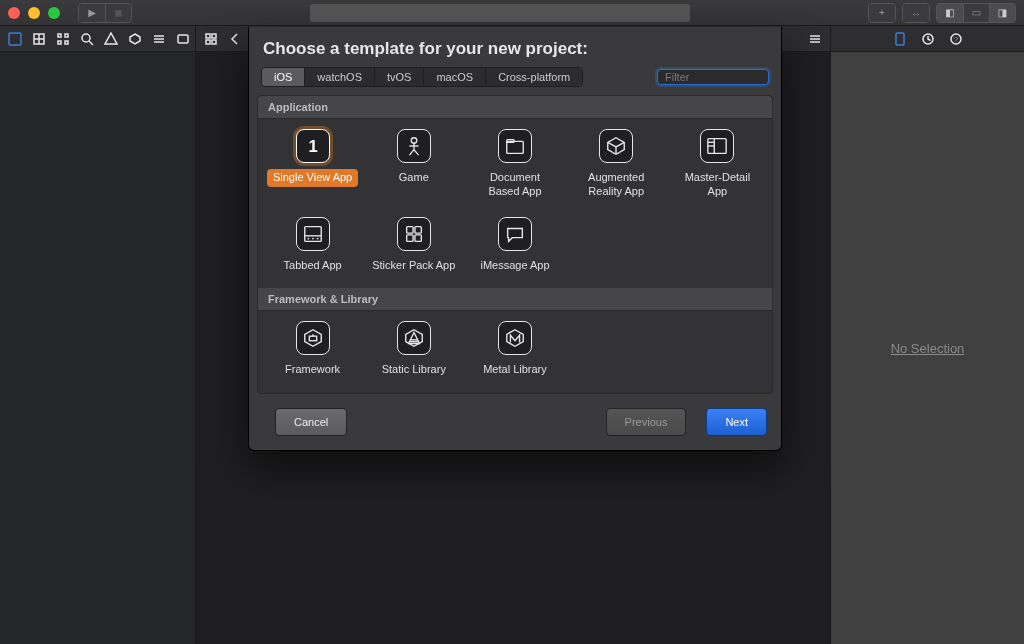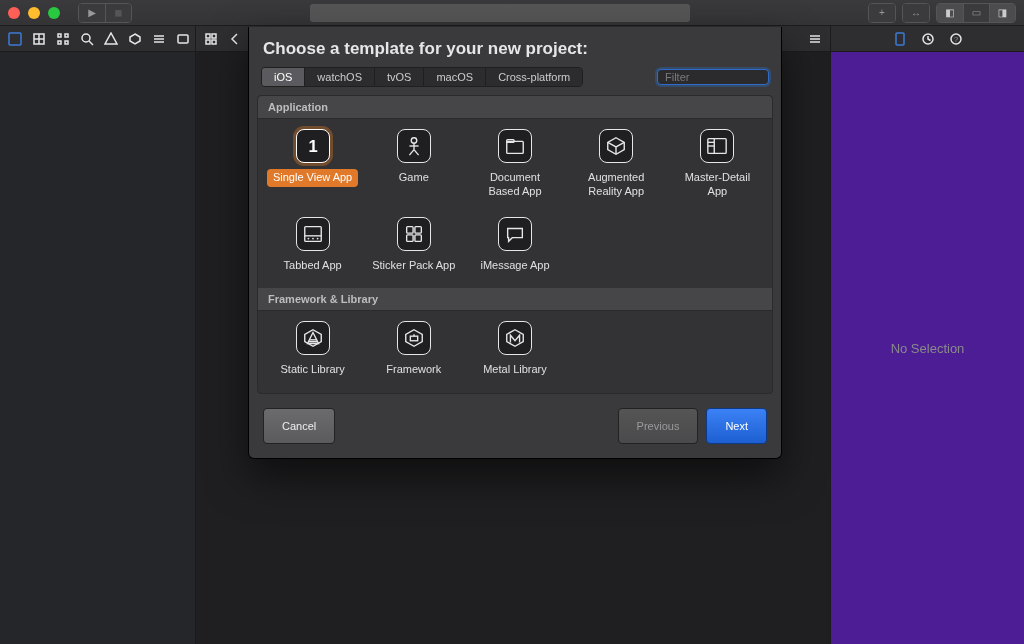--- a/index.html
+++ b/index.html
@@ -27,21 +27,21 @@
   .toolrow .left { display:flex; gap:10px; padding:0 8px; align-items:center; height:100%; width:196px; border-right:1px solid #1b1b1c; color:#9a9a9c; }
   .ic { width:14px; height:14px; display:flex; align-items:center; justify-content:center; }
   .ic svg { width:14px; height:14px; }
   .toolrow .mid { flex:1; display:flex; align-items:center; padding:0 8px; gap:10px; color:#9a9a9c; }
   .toolrow .right { width:194px; display:flex; justify-content:center; gap:14px; border-left:1px solid #1b1b1c; color:#9a9a9c; align-items:center; height:100%; }
 
   
   .main { position:absolute; top:52px; bottom:0; left:0; right:0; display:flex; }
   .pane-left { width:196px; background:#25262a; border-right:1px solid #1b1b1c; }
   .pane-mid  { flex:1; background:#1f1f21; }
-  .pane-right{ width:194px; background:#4c1d95; border-left:1px solid #1b1b1c; display:flex; align-items:center; justify-content:center; color:#8a8a8d; font-size:13px; }
+  .pane-right{ width:194px; background:#404040; border-left:1px solid #1b1b1c; display:flex; align-items:center; justify-content:center; color:#8a8a8d; font-size:13px;text-decoration:underline; }
 
   
   .sheet {
     position:absolute; left:248px; top:27px; width:534px;
     background:#3a3a3c; border:1px solid #000; border-top:none;
     border-radius:0 0 6px 6px; box-shadow:0 18px 40px rgba(0,0,0,.55);
     display:flex; flex-direction:column; padding-bottom:10px;
   }
   .sheet-title { padding:12px 14px 8px 14px; font-size:17px; font-weight:600; color:#e6e6e8; }
   .sheet-tabs { display:flex; align-items:center; padding:0 12px 8px 12px; gap:0; }
@@ -60,21 +60,21 @@
   .cathead:first-child { border-radius:4px 4px 0 0; }
   .grid { display:grid; grid-template-columns:repeat(5,1fr); padding:10px 4px 14px 4px; row-gap:16px; }
   .tmpl { display:flex; flex-direction:column; align-items:center; gap:6px; cursor:pointer; }
   .tmpl .iconbox { width:34px; height:34px; border:1.5px solid #e6e6e8; border-radius:8px; background:#1f1f21; display:flex; align-items:center; justify-content:center; }
   .tmpl.sel .iconbox { box-shadow:0 0 0 3px rgba(230,126,34,.35); border-color:#fff; }
   .iconbox svg { width:22px; height:22px; }
   .tmpl .lbl { font-size:11px; color:#e0e0e2; text-align:center; line-height:1.25; padding:2px 6px; border-radius:4px; max-width:96px; }
   .tmpl.sel .lbl { background:#e07a2a; color:#fff; }
 
   .sheet-foot { display:flex; padding:14px 14px 4px 14px; gap:8px; align-items:center; }
-  .btn { height:36px; padding:0 18px; border-radius:4px; font-size:11px; border:1px solid #222; display:flex; align-items:center; cursor:pointer; }
+  .btn { height:28px; padding:0 18px; border-radius:4px; font-size:11px; border:1px solid #222; display:flex; align-items:center; cursor:pointer;margin-left:12px; }
   .btn-gray   { background:linear-gradient(#6b6b6e,#5b5b5e); color:#eee; }
   .btn-graylo { background:linear-gradient(#555,#4a4a4c); color:#9a9a9c; }
   .btn-blue   { background:linear-gradient(#3b82f6,#1d5fd1); color:#fff; border-color:#0d3a88; }
   .spacer { flex:1; }
 
   
   .ico-stroke { stroke:#e6e6e8; stroke-width:1.5; fill:none; }
 </style>
 </head>
 <body>
@@ -325,36 +325,36 @@
         <div class="lbl">iMessage App</div>
       </div>
     </div>
 
     <div class="cathead">Framework &amp; Library</div>
     <div class="grid">
       <div class="tmpl">
         <div class="iconbox">
           <svg viewBox="0 0 24 24" class="ico-stroke">
               <polygon points="12,3 21,8 21,16 12,21 3,16 3,8"></polygon>
+              <rect x="8" y="10" width="8" height="5"></rect>
+              <line x1="12" y1="8" x2="12" y2="10"></line>
+            </svg>
+        </div>
+        <div class="lbl">Framework</div>
+      </div>
+      <div class="tmpl">
+        <div class="iconbox">
+          <svg viewBox="0 0 24 24" class="ico-stroke">
+              <polygon points="12,3 21,8 21,16 12,21 3,16 3,8"></polygon>
               <polygon points="12,6 6,18 18,18"></polygon>
               <line x1="7" y1="16" x2="17" y2="16"></line>
               <line x1="8" y1="14" x2="16" y2="14"></line>
             </svg>
         </div>
         <div class="lbl">Static Library</div>
-      </div>
-      <div class="tmpl">
-        <div class="iconbox">
-          <svg viewBox="0 0 24 24" class="ico-stroke">
-              <polygon points="12,3 21,8 21,16 12,21 3,16 3,8"></polygon>
-              <rect x="8" y="10" width="8" height="5"></rect>
-              <line x1="12" y1="8" x2="12" y2="10"></line>
-            </svg>
-        </div>
-        <div class="lbl">Framework</div>
       </div>
       <div class="tmpl">
         <div class="iconbox">
           <svg viewBox="0 0 24 24" class="ico-stroke">
               <polygon points="12,3 21,8 21,16 12,21 3,16 3,8"></polygon>
               <polyline points="7,17 7,9 12,15 17,9 17,17"></polyline>
             </svg>
         </div>
         <div class="lbl">Metal Library</div>
       </div>

